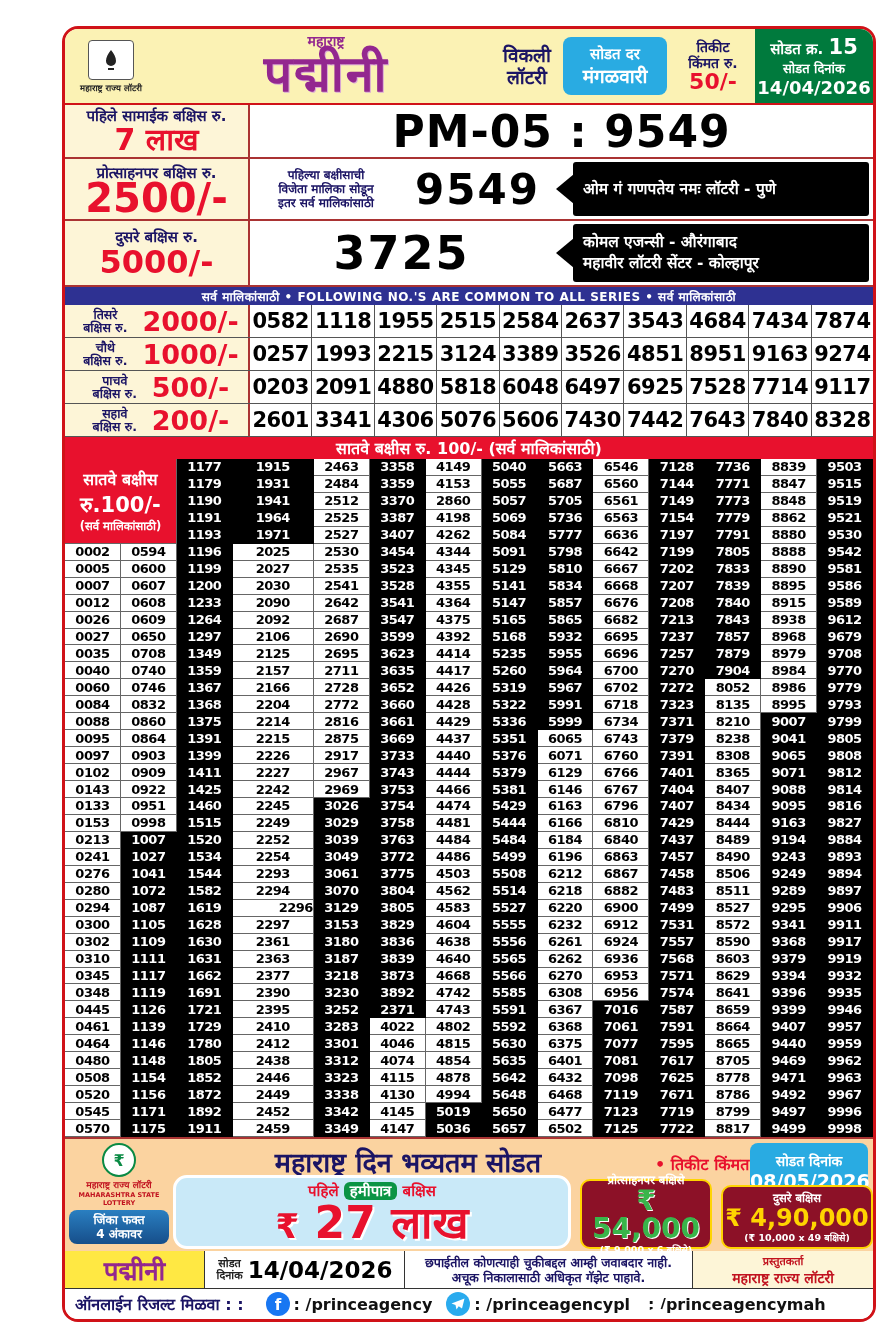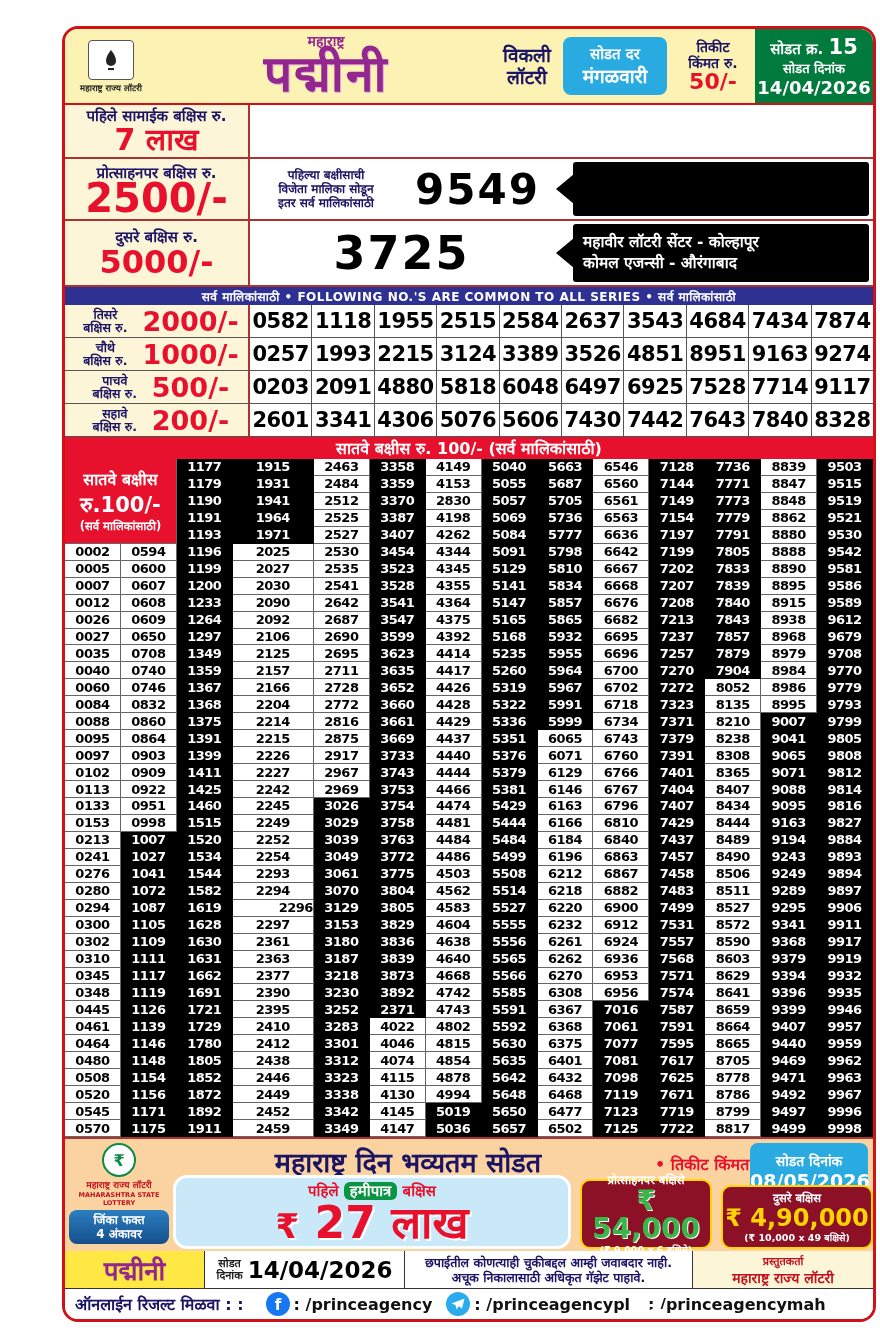--- a/index.html
+++ b/index.html
@@ -194,46 +194,48 @@
       <span class="dn2">सोडत दिनांक</span>
       <span class="dn3">14/04/2026</span>
     </div>
   </div>
 
   <div class="row-first">
     <div class="lab-cell">
       <div class="lab-line">पहिले सामाईक बक्षिस रु.</div>
       <div class="lab-amt">7 लाख</div>
     </div>
+    <div class="first-result">PM-05 : 9549</div>
   </div>
 
   <div class="row-cons">
     <div class="lab-cell">
       <div class="lab-line">प्रोत्साहनपर बक्षिस रु.</div>
       <div class="lab-amt" style="font-size:40px">2500/-</div>
     </div>
     <div class="cons-note">
       <span>पहिल्या बक्षीसाची</span>
       <span>विजेता मालिका सोडून</span>
       <span>इतर सर्व मालिकांसाठी</span>
     </div>
     <div class="big-num">9549</div>
     <div class="agent-box" id="agents1">
+        <div class="agent-line">ओम गं गणपतेय नमः लॉटरी - पुणे</div>
       </div>
   </div>
 
   <div class="row-sec">
     <div class="lab-cell">
       <div class="lab-line">दुसरे बक्षिस रु.</div>
       <div class="lab-amt" style="font-size:32px">5000/-</div>
     </div>
     <div class="big-num" style="font-size:46px">3725</div>
     <div class="agent-box" id="agents2">
+        <div class="agent-line">कोमल एजन्सी - औरंगाबाद</div>
         <div class="agent-line">महावीर लॉटरी सेंटर - कोल्हापूर</div>
-        <div class="agent-line">कोमल एजन्सी - औरंगाबाद</div>
       </div>
   </div>
 
   <div class="common-banner">सर्व मालिकांसाठी   •   FOLLOWING NO.'S ARE COMMON TO ALL SERIES   •   सर्व मालिकांसाठी</div>
 
   <div id="prize-rows">
       <div class="prow">
         <div class="lab-cell">
           <span class="lab-line">तिसरे<br>बक्षिस रु.</span>
           <span class="lab-amt">2000/-</span>
@@ -314,21 +316,21 @@
       <div class="gcell" style="grid-area: 10 / 1;">0026</div>
       <div class="gcell" style="grid-area: 11 / 1;">0027</div>
       <div class="gcell" style="grid-area: 12 / 1;">0035</div>
       <div class="gcell" style="grid-area: 13 / 1;">0040</div>
       <div class="gcell" style="grid-area: 14 / 1;">0060</div>
       <div class="gcell" style="grid-area: 15 / 1;">0084</div>
       <div class="gcell" style="grid-area: 16 / 1;">0088</div>
       <div class="gcell" style="grid-area: 17 / 1;">0095</div>
       <div class="gcell" style="grid-area: 18 / 1;">0097</div>
       <div class="gcell" style="grid-area: 19 / 1;">0102</div>
-      <div class="gcell" style="grid-area: 20 / 1;">0113</div>
+      <div class="gcell" style="grid-area: 20 / 1;">0143</div>
       <div class="gcell" style="grid-area: 21 / 1;">0133</div>
       <div class="gcell" style="grid-area: 22 / 1;">0153</div>
       <div class="gcell" style="grid-area: 23 / 1;">0213</div>
       <div class="gcell" style="grid-area: 24 / 1;">0241</div>
       <div class="gcell" style="grid-area: 25 / 1;">0276</div>
       <div class="gcell" style="grid-area: 26 / 1;">0280</div>
       <div class="gcell" style="grid-area: 27 / 1;">0294</div>
       <div class="gcell" style="grid-area: 28 / 1;">0300</div>
       <div class="gcell" style="grid-area: 29 / 1;">0302</div>
       <div class="gcell" style="grid-area: 30 / 1;">0310</div>
@@ -532,21 +534,21 @@
       <div class="gcell bk" style="grid-area: 33 / 6;">2371</div>
       <div class="gcell" style="grid-area: 34 / 6;">4022</div>
       <div class="gcell" style="grid-area: 35 / 6;">4046</div>
       <div class="gcell" style="grid-area: 36 / 6;">4074</div>
       <div class="gcell" style="grid-area: 37 / 6;">4115</div>
       <div class="gcell" style="grid-area: 38 / 6;">4130</div>
       <div class="gcell" style="grid-area: 39 / 6;">4145</div>
       <div class="gcell" style="grid-area: 40 / 6;">4147</div>
       <div class="gcell" style="grid-area: 1 / 7;">4149</div>
       <div class="gcell" style="grid-area: 2 / 7;">4153</div>
-      <div class="gcell" style="grid-area: 3 / 7;">2830</div>
+      <div class="gcell" style="grid-area: 3 / 7;">2860</div>
       <div class="gcell" style="grid-area: 4 / 7;">4198</div>
       <div class="gcell" style="grid-area: 5 / 7;">4262</div>
       <div class="gcell" style="grid-area: 6 / 7;">4344</div>
       <div class="gcell" style="grid-area: 7 / 7;">4345</div>
       <div class="gcell" style="grid-area: 8 / 7;">4355</div>
       <div class="gcell" style="grid-area: 9 / 7;">4364</div>
       <div class="gcell" style="grid-area: 10 / 7;">4375</div>
       <div class="gcell" style="grid-area: 11 / 7;">4392</div>
       <div class="gcell" style="grid-area: 12 / 7;">4414</div>
       <div class="gcell" style="grid-area: 13 / 7;">4417</div>

